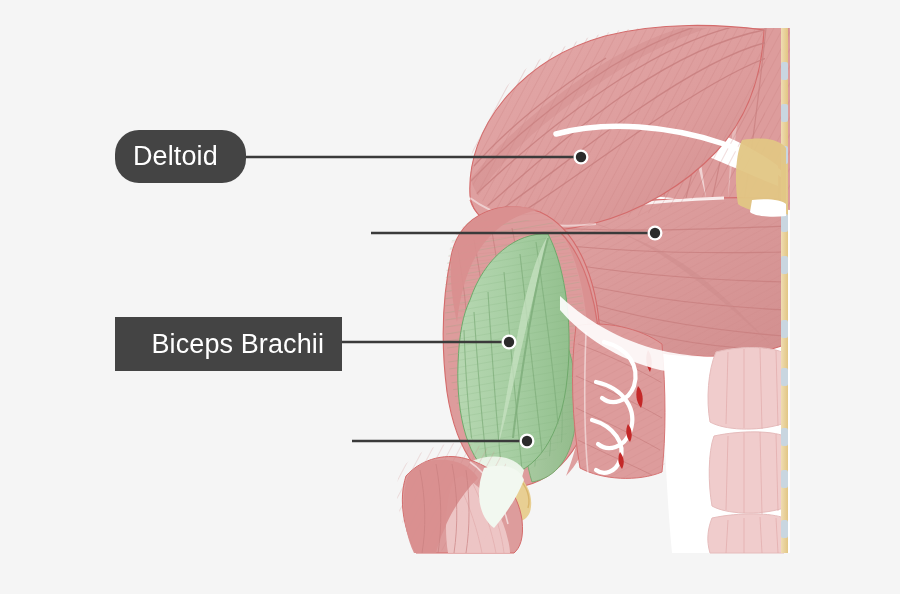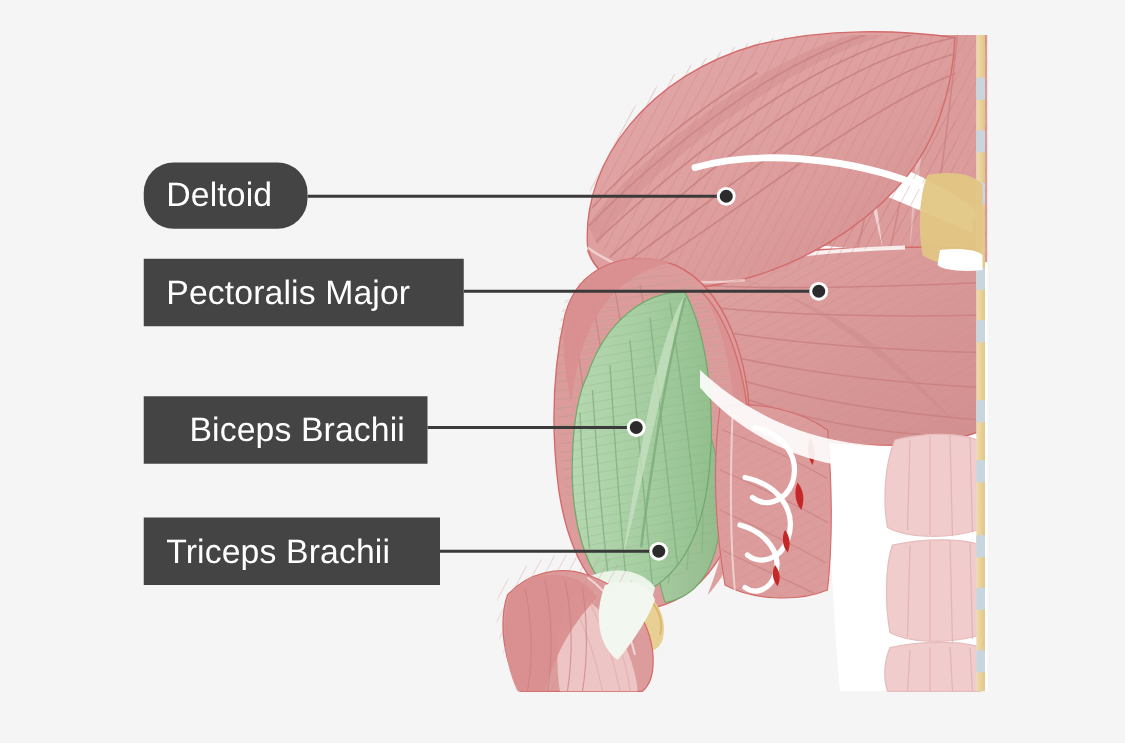--- a/index.html
+++ b/index.html
@@ -350,24 +350,18 @@
         <circle cx="527" cy="441" r="7.5" fill="#ffffff"></circle>
         <circle cx="527" cy="441" r="5.2" fill="#2b2b2b"></circle>
       </g>
     </g>
   </svg>
 
   <div id="label-layer">
     <div class="label-box" style="left:115px; top:130px; width:131px; height:53px;border-radius:24px;">
       <span>Deltoid</span>
     </div>
-    <div class="label-box" style="left:115px; top:207px; width:256px; height:54px;">
-      <span>Pectoralis Major</span>
-    </div>
     <div class="label-box" style="left:115px; top:317px; width:227px; height:54px;justify-content:flex-end;">
       <span>Biceps Brachii</span>
     </div>
-    <div class="label-box" style="left:115px; top:414px; width:237px; height:54px;">
-      <span>Triceps Brachii</span>
-    </div>
   </div>
 
 </div>
 
 </body></html>

